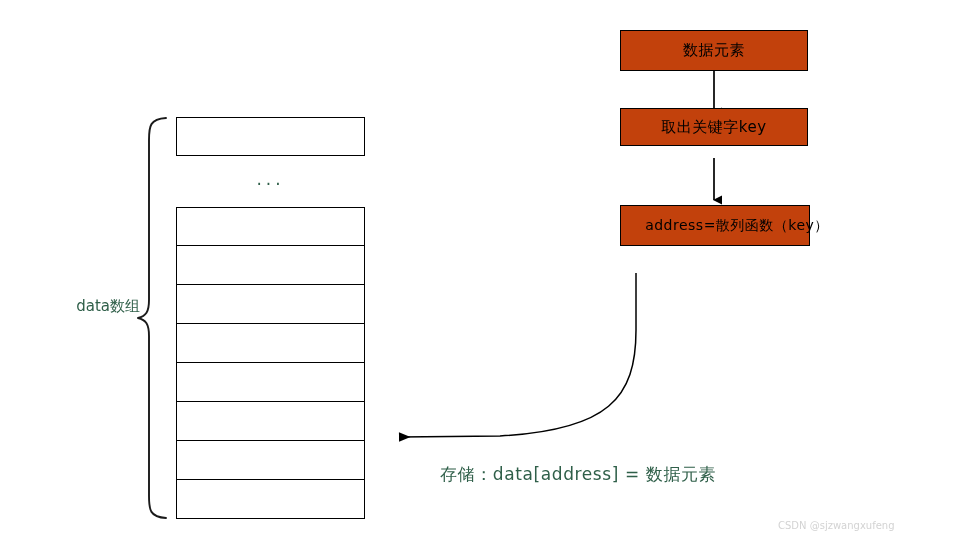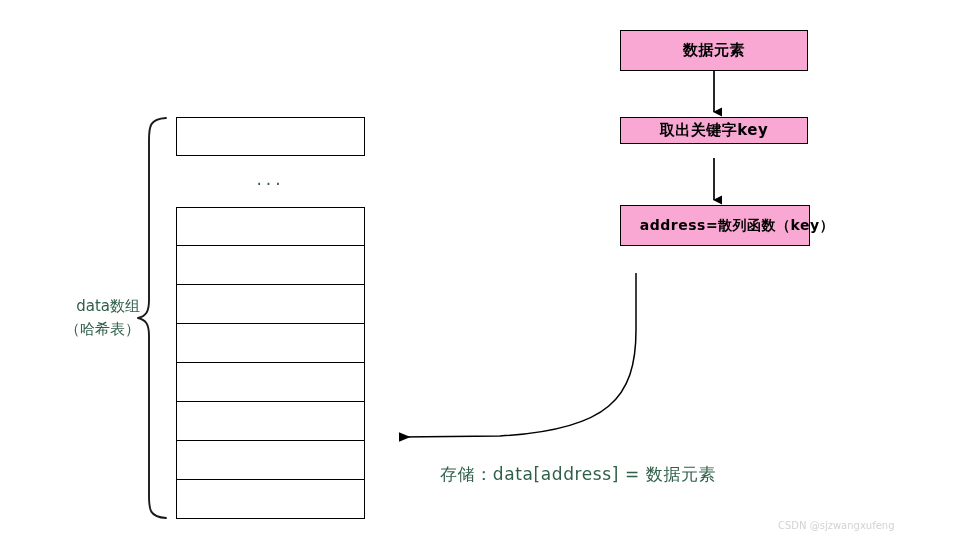--- a/index.html
+++ b/index.html
@@ -20,33 +20,32 @@
     top: 0;
     width: 965px;
     height: 549px;
   }
 
   
   .flow-box {
     position: absolute;
     box-sizing: border-box;
     border: 1.6px solid #000000;
-    background: #f9a8d4;
+    background: #c2410c;
     display: flex;
     align-items: center;
     justify-content: center;
     font-size: 15px;
     color: #000000;
     letter-spacing: 0.5px;
     white-space: nowrap;
     font-family: "DejaVu Sans", "Liberation Sans", sans-serif;
-    font-weight: bold;
   }
   #box-data-element { left: 620px; top: 30px;  width: 188px; height: 41px; }
-  #box-extract-key  { left: 620px; top: 117px; width: 188px; height: 27px; }
+  #box-extract-key  { left: 620px; top: 108px; width: 188px; height: 38px; }
   #box-hash-fn      { left: 620px; top: 205px; width: 190px; height: 41px; font-size: 14px; padding-left: 44px; }
 
   
   .array-cell {
     position: absolute;
     box-sizing: border-box;
     border: 1.4px solid #000000;
     background: #ffffff;
     left: 176px;
     width: 189px;
@@ -148,18 +147,17 @@
 <div class="array-cell stacked" style="top:246px;"></div>
 <div class="array-cell stacked" style="top:285px;"></div>
 <div class="array-cell stacked" style="top:324px;"></div>
 <div class="array-cell stacked" style="top:363px;"></div>
 <div class="array-cell stacked" style="top:402px;"></div>
 <div class="array-cell stacked" style="top:441px;"></div>
 <div class="array-cell stacked" style="top:480px;"></div>
 
 <div id="array-label">
   <span>data数组</span>
-  <span class="line2">（哈希表）</span>
 </div>
 
 <div id="store-caption">存储：data[address] = 数据元素</div>
 
 <div id="watermark">CSDN @sjzwangxufeng</div>
 
 </body></html>

